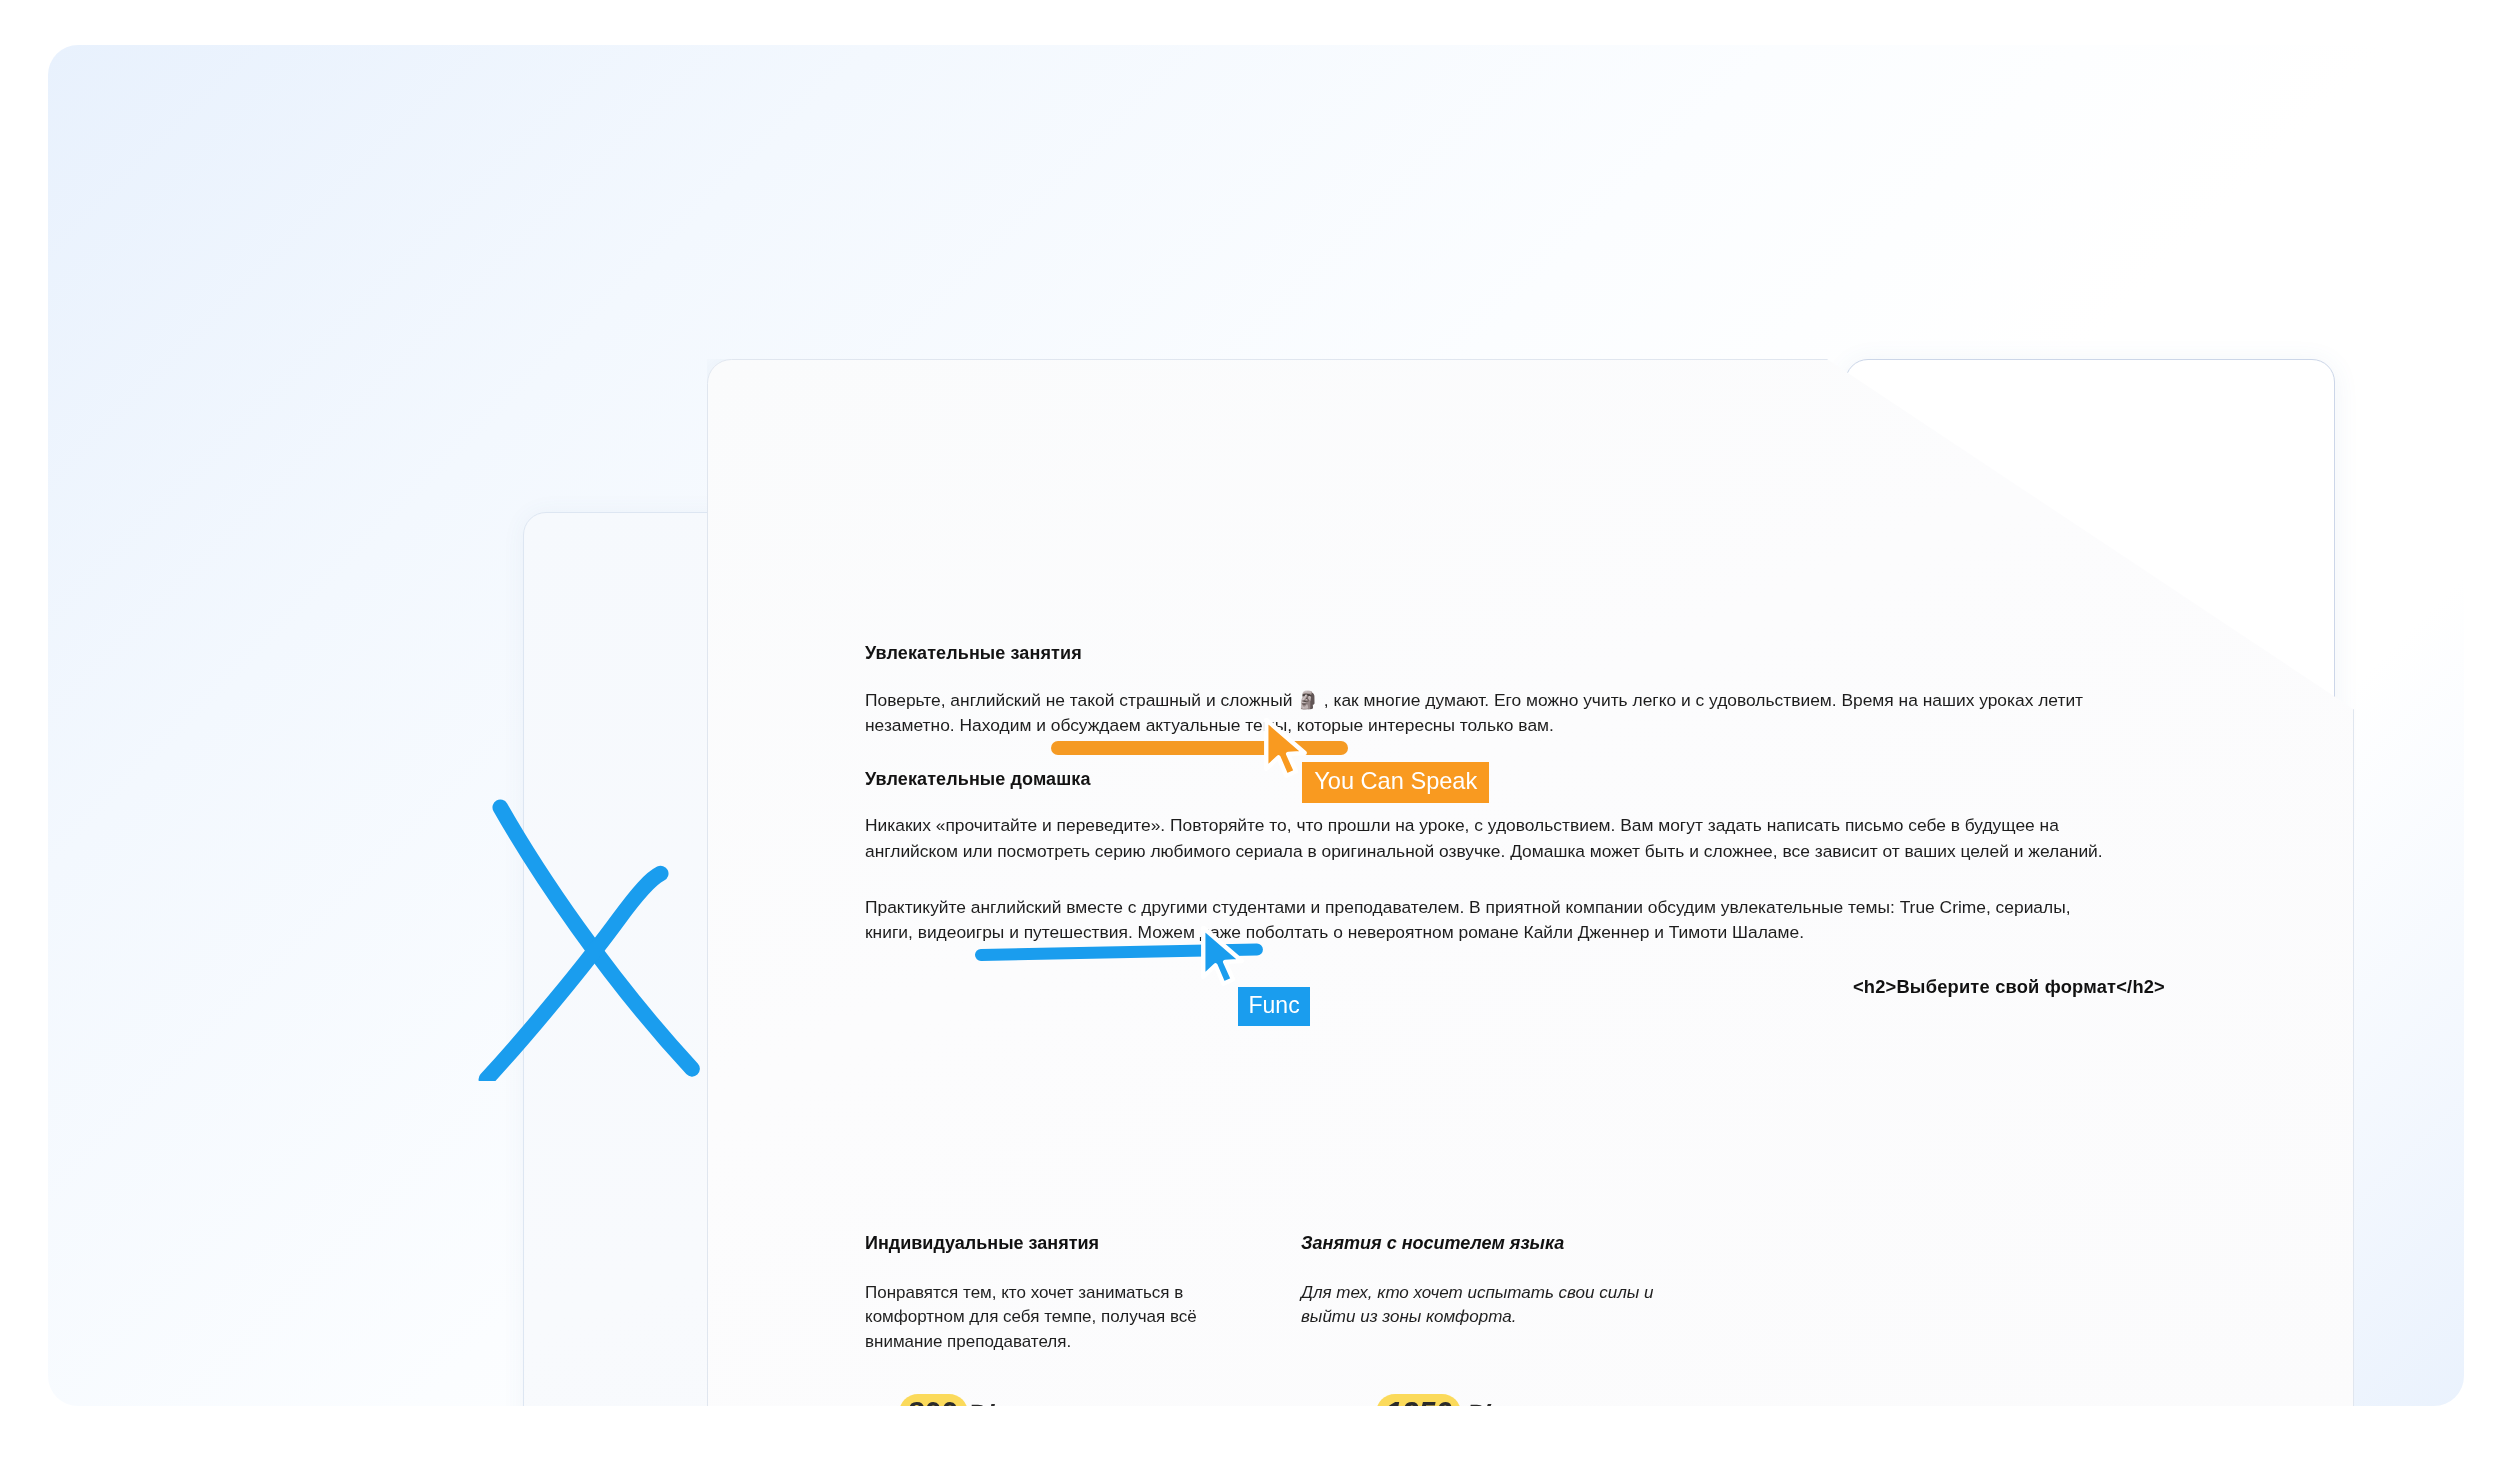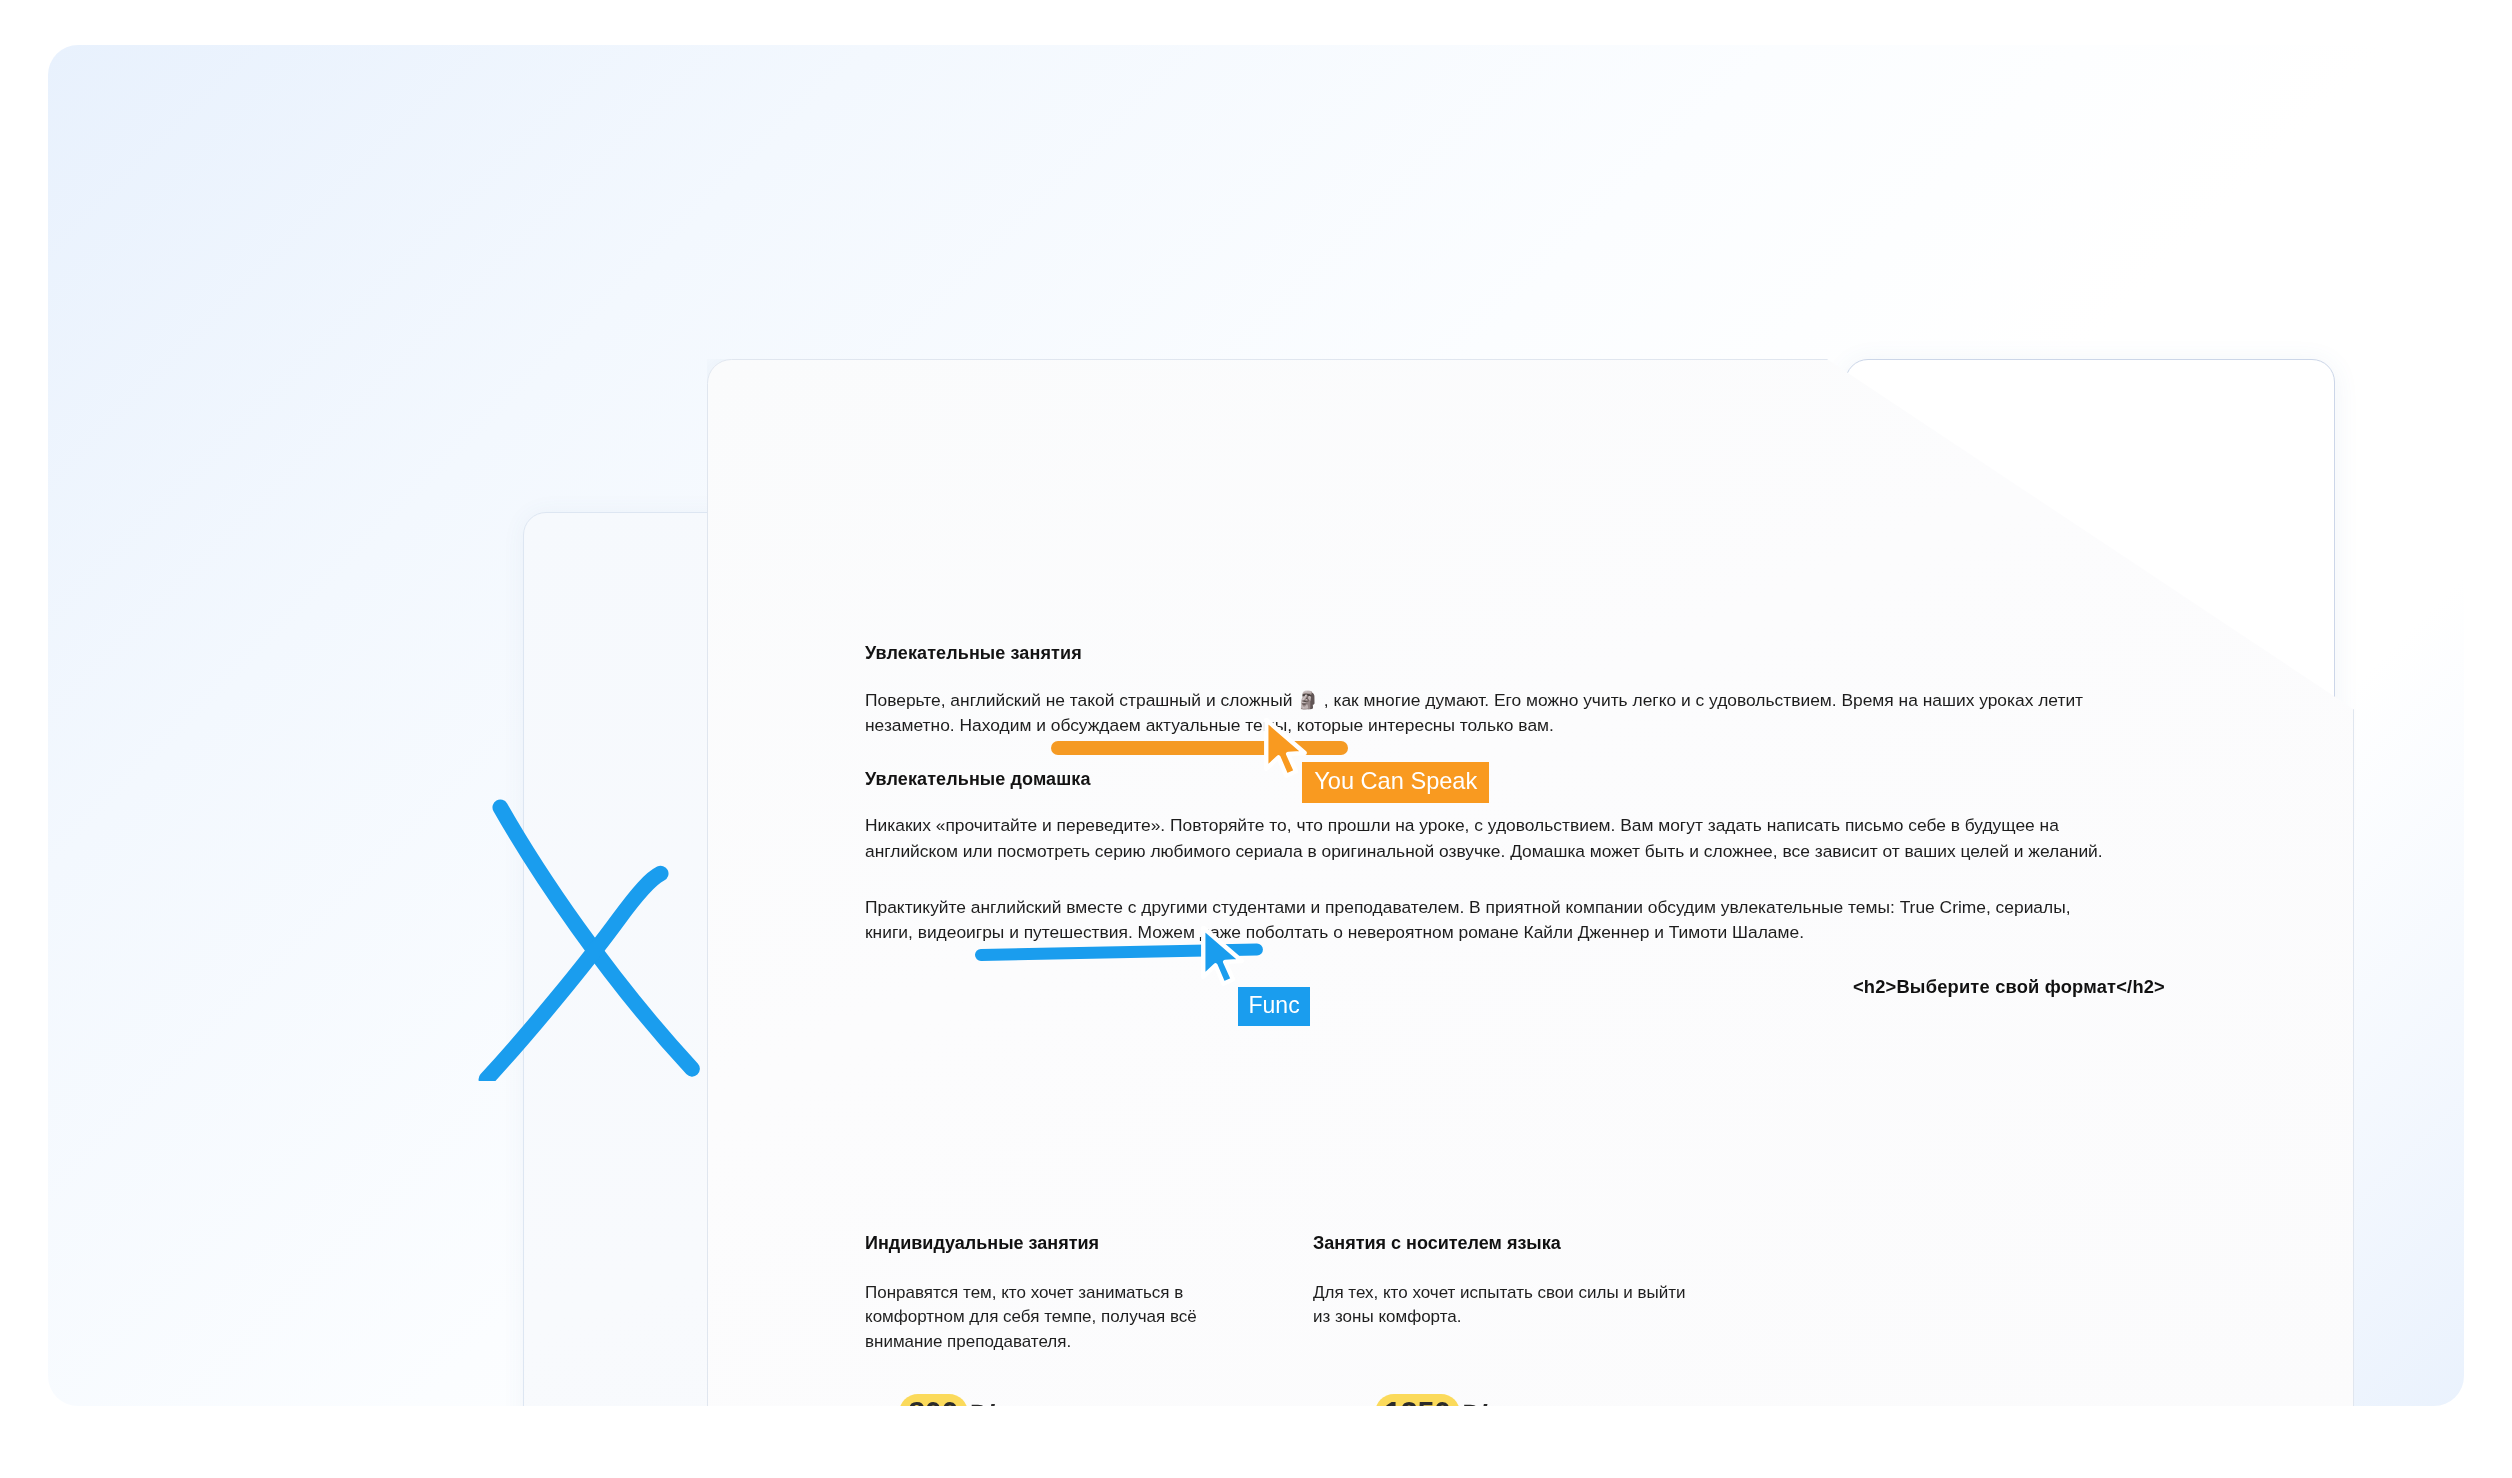--- a/index.html
+++ b/index.html
@@ -65,24 +65,24 @@
     max-width:1239px;
   }
   .blk{margin-bottom:8.7px;}
   .h2tag{
     text-align:right;font-size:18.3px;font-weight:bold;color:#111;
     margin:26px 0 38px 0;letter-spacing:0.2px;
   }
   
   #cards{
     position:absolute;left:157px;top:872px;width:1308px;
-    display:flex;gap:12px;
+    display:flex;gap:0;
   }
   .card{width:384px;margin-right:52px;}
-  .card:last-child{margin-right:0;}
+  .card:last-child{margin-right:0;font-style:italic;}
   .card-title{
     font-size:18px;font-weight:bold;color:#111;margin:0 0 26px 0;line-height:1.25;
   }
   .card-desc{
     font-size:17px;line-height:1.47;color:#1e1e1e;margin:0 0 33px 0;min-height:80px;
   }
   .price{
     font-size:30.5px;font-weight:bold;color:#2b2b2b;letter-spacing:-0.4px;
     margin:0 0 28px 0;white-space:nowrap;display:flex;align-items:center;
   }

